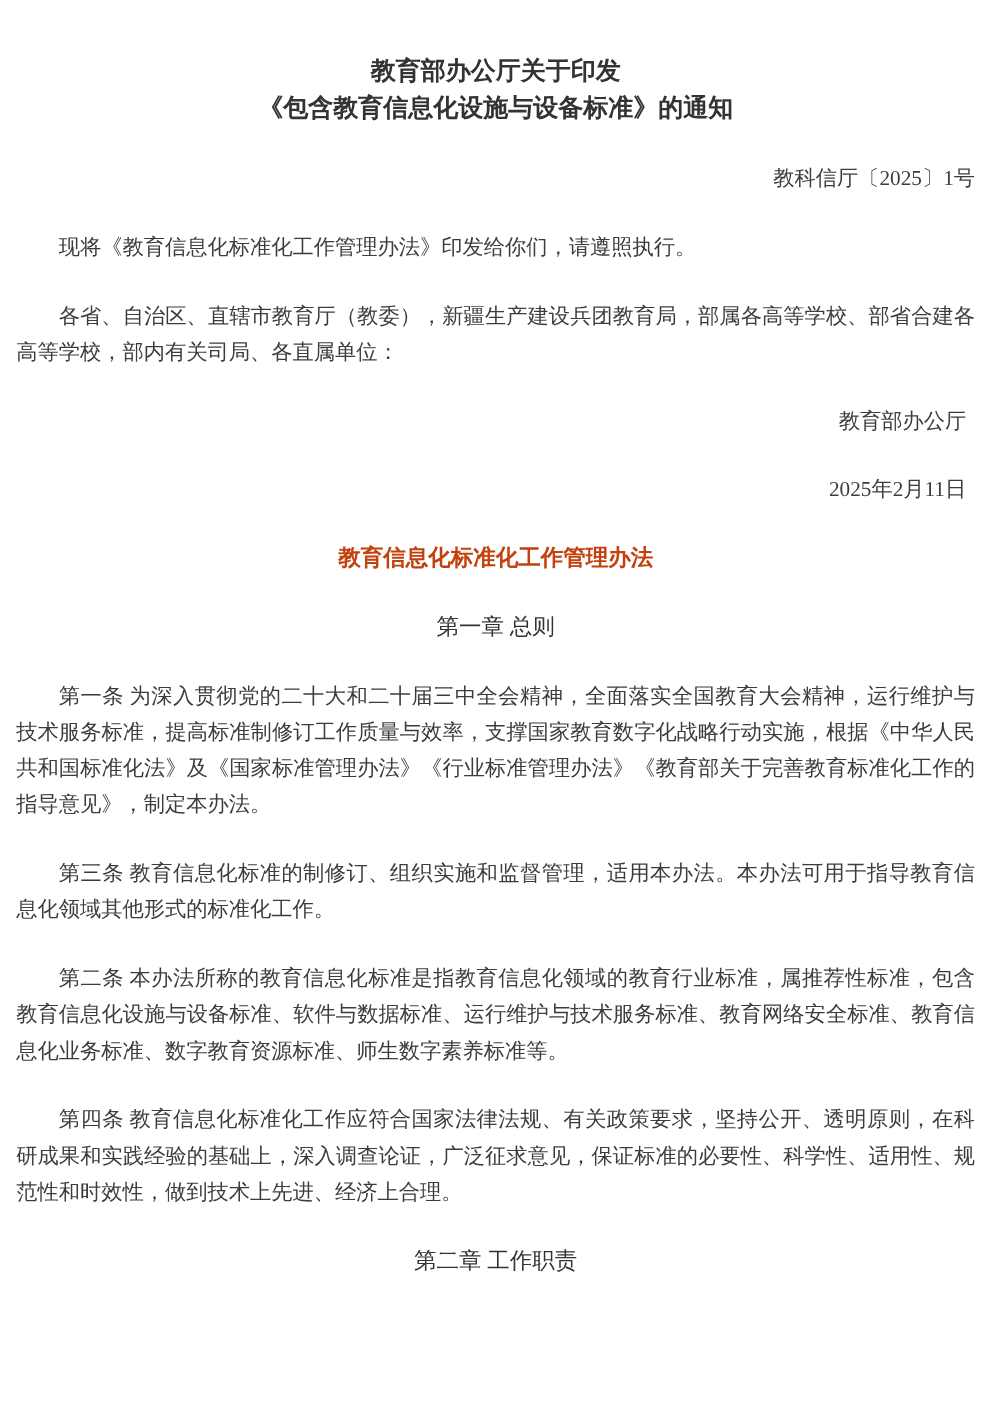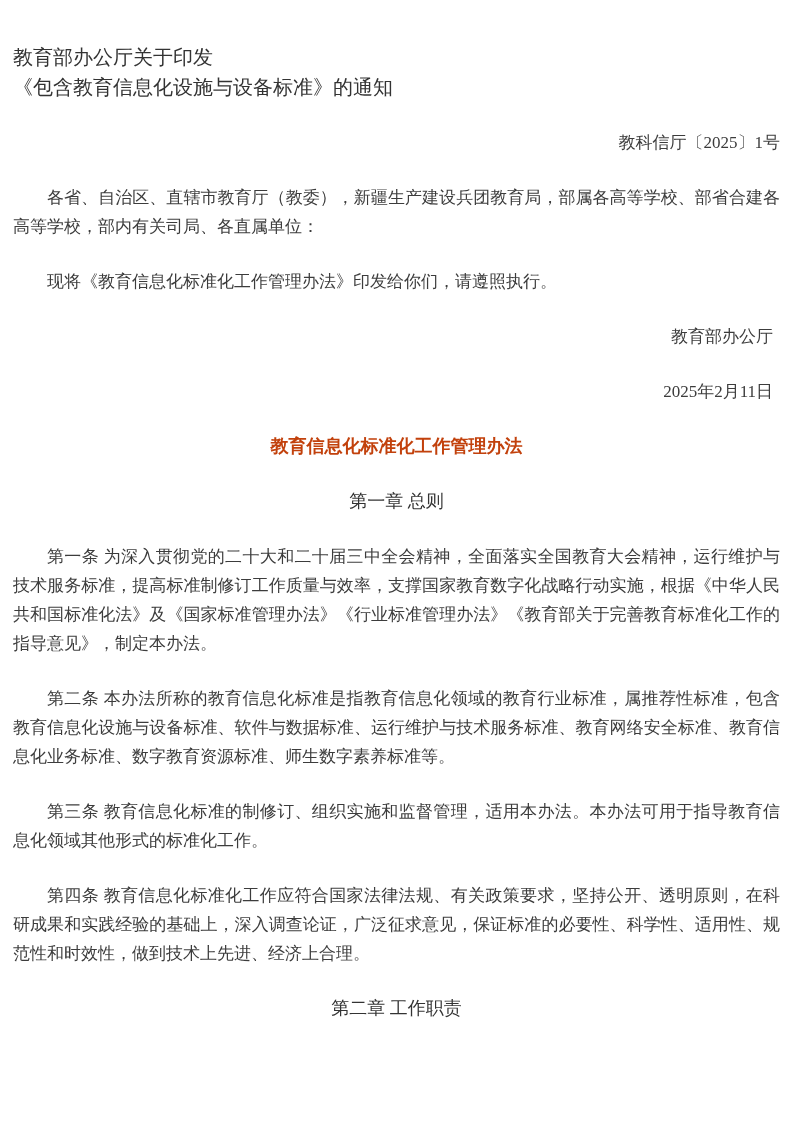--- a/index.html
+++ b/index.html
@@ -14,21 +14,22 @@
       margin: 0 auto;
       background: #ffffff;
       font-family: "Liberation Serif", "DejaVu Serif", serif;
       color: #3c3c3c;
       font-size: 17px;
       line-height: 29px;
       padding: 42px 13px 0 13px;
       overflow: hidden;
     }
     .doc-title {
-      font-weight: normal;
+      text-align: center;
+      font-weight: bold;
       font-size: 20px;
       line-height: 30px;
       color: #333333;
       margin: 0;
     }
     .page p { margin: 26px 0; }
     .doc-number {
       margin-top: 36px;
       text-align: right;
     }
@@ -59,35 +60,35 @@
 
 <div class="page">
 
   <h1 class="doc-title">
     <span>教育部办公厅关于印发</span><br>
     <span>《包含教育信息化设施与设备标准》的通知</span>
   </h1>
 
   <p class="doc-number">教科信厅〔2025〕1号</p>
 
+  <p class="para">现将《教育信息化标准化工作管理办法》印发给你们，请遵照执行。</p>
+
   <p class="para">各省、自治区、直辖市教育厅（教委），新疆生产建设兵团教育局，部属各高等学校、部省合建各高等学校，部内有关司局、各直属单位：</p>
-
-  <p class="para">现将《教育信息化标准化工作管理办法》印发给你们，请遵照执行。</p>
 
   <p class="align-right">教育部办公厅</p>
 
   <p class="align-right">2025年2月11日</p>
 
   <p class="reg-title">教育信息化标准化工作管理办法</p>
 
   <p class="chapter-heading">第一章 总则</p>
 
   <p class="para">第一条 为深入贯彻党的二十大和二十届三中全会精神，全面落实全国教育大会精神，运行维护与技术服务标准，提高标准制修订工作质量与效率，支撑国家教育数字化战略行动实施，根据《中华人民共和国标准化法》及《国家标准管理办法》《行业标准管理办法》《教育部关于完善教育标准化工作的指导意见》，制定本办法。</p>
 
+  <p class="para">第三条 教育信息化标准的制修订、组织实施和监督管理，适用本办法。本办法可用于指导教育信息化领域其他形式的标准化工作。</p>
+
   <p class="para">第二条 本办法所称的教育信息化标准是指教育信息化领域的教育行业标准，属推荐性标准，包含教育信息化设施与设备标准、软件与数据标准、运行维护与技术服务标准、教育网络安全标准、教育信息化业务标准、数字教育资源标准、师生数字素养标准等。</p>
-
-  <p class="para">第三条 教育信息化标准的制修订、组织实施和监督管理，适用本办法。本办法可用于指导教育信息化领域其他形式的标准化工作。</p>
 
   <p class="para">第四条 教育信息化标准化工作应符合国家法律法规、有关政策要求，坚持公开、透明原则，在科研成果和实践经验的基础上，深入调查论证，广泛征求意见，保证标准的必要性、科学性、适用性、规范性和时效性，做到技术上先进、经济上合理。</p>
 
   <p class="chapter-heading">第二章 工作职责</p>
 
 </div>
 
 </body></html>

